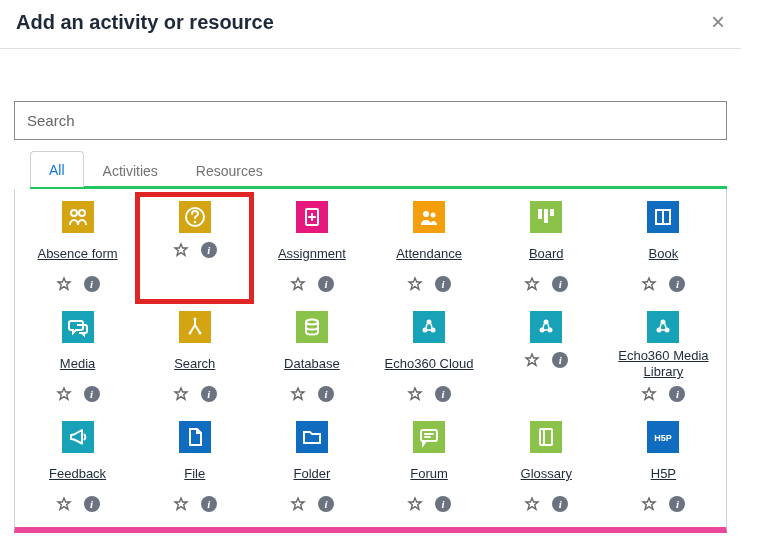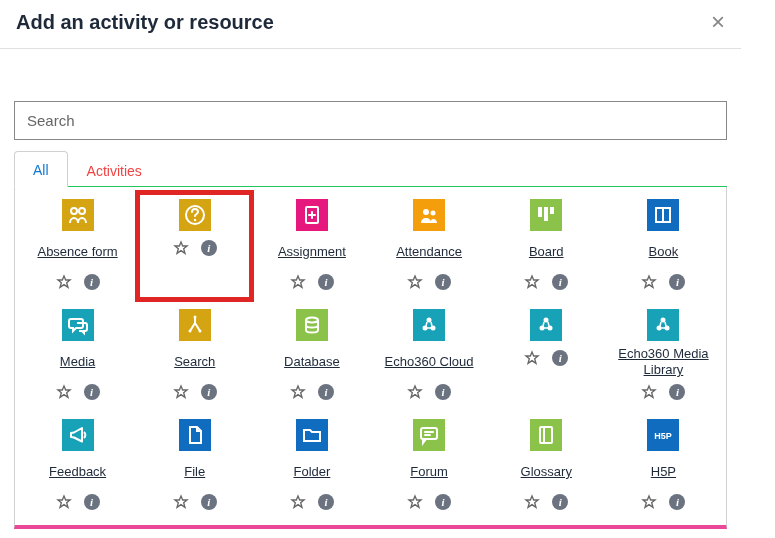--- a/index.html
+++ b/index.html
@@ -38,26 +38,27 @@
     font-size: 15px;
     color: #555;
     border: 1px solid #888;
     background: #fff;
     margin-top: 38px;
   }
   .search::placeholder { color: #666; }
   .tabs-wrap { padding: 0 14px; }
   .tabs {
     display: flex;
-    border-bottom: 1px solid #22c55e;
+    border-bottom: 3px solid #22c55e;
+    margin-left: 16px;
   }
   .tab {
     padding: 10px 18px 8px;
     font-size: 14px;
-    color: #ef4444;
+    color: #737373;
     cursor: pointer;
     border: 1px solid transparent;
     border-bottom: none;
     position: relative;
     top: 1px;
     background: none;
   }
   .tab.active {
     border-color: #d0d0d0;
     border-bottom: 1px solid #fff;
@@ -66,21 +67,21 @@
     border-top-right-radius: 4px;
     font-weight: 500;
     color: #1177d1;
   }
   .grid {
     display: grid;
     grid-template-columns: repeat(6, 1fr);
     gap: 4px 4px;
     border-left: 1px solid #d0d0d0;
     border-right: 1px solid #d0d0d0;
-    border-bottom: 4px solid #ec4899;
+    border-bottom: 6px solid #ec4899;
     padding: 6px;
   }
   .cell {
     display: flex;
     flex-direction: column;
     align-items: center;
     padding: 6px 2px 8px;
     position: relative;
   }
   .cell.highlighted {
@@ -139,20 +140,21 @@
   </div>
 
   <div class="search-wrap">
     <input class="search" type="text" placeholder="Search" style="">
   </div>
 
   <div class="tabs-wrap">
     <div class="tabs" id="tabs">
         <button class="tab active">All</button>
         <button class="tab">Activities</button>
+        <button class="tab">Resources</button>
       </div>
 
     <div class="grid" id="grid">
         <div class="cell">
           <div class="icon-box" style="background: rgb(212, 164, 18);">
             <svg viewBox="0 0 22 22">
               <use href="#ic-people"></use>
             </svg>
           </div>
           <a class="cell-label">Absence form</a>

